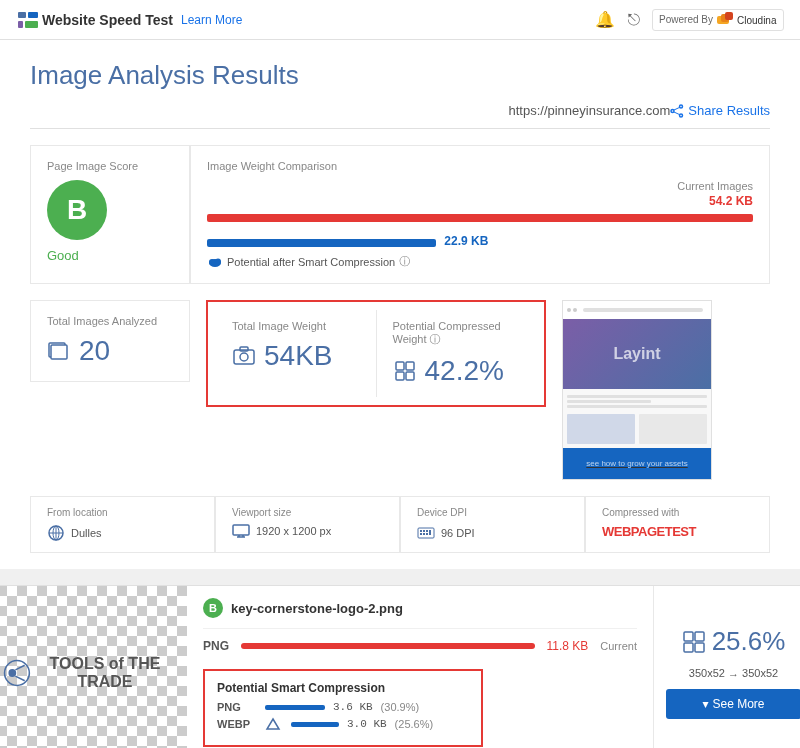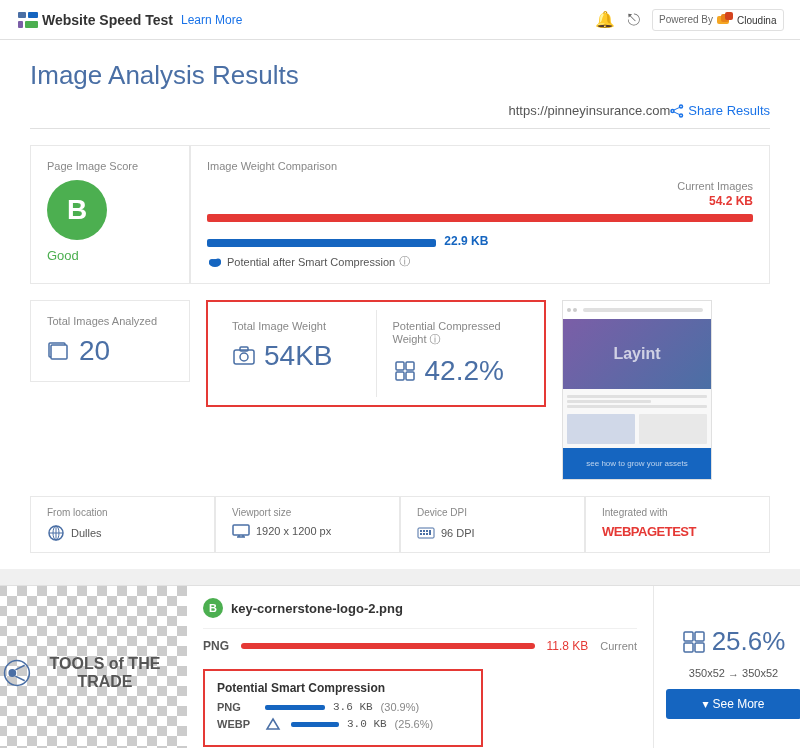--- a/index.html
+++ b/index.html
@@ -73,21 +73,21 @@
       border: 1px solid #e0e0e0;
       overflow: hidden; position: relative;
     }
     .thumb-inner { width: 100%; height: 100%; display: flex; flex-direction: column; }
     .thumb-header { height: 20px; background: #fff; display: flex; align-items: center; padding: 0 4px; gap: 2px; }
     .thumb-dot { width: 4px; height: 4px; border-radius: 50%; background: #ccc; }
     .thumb-hero { flex: 0 0 70px; background: linear-gradient(135deg, #7b5ea7, #4a6fa5); }
     .thumb-body { flex: 1; background: #f8f8f8; padding: 4px; }
     .thumb-line { height: 3px; background: #e0e0e0; border-radius: 1px; margin: 2px 0; }
     .thumb-line.short { width: 60%; }
-    .thumb-footer { height: 34px; background: #1565c0; }
+    .thumb-footer { height: 34px; background: #1565c0; text-decoration: underline; }
 
     
     .browser-row { display: flex; gap: 0; margin-bottom: 16px; }
     .browser-card { flex: 1; border: 1px solid #e8e8e8; padding: 10px 16px; background: #fff; }
     .browser-card-label { font-size: 10px; color: #888; margin-bottom: 6px; }
     .browser-card-value { display: flex; align-items: center; gap: 6px; font-size: 11px; color: #555; }
 
     
     .bottom-section { background: #f0f0f0; padding: 16px; margin: -20px -30px 0; }
     .image-card { background: #fff; border: 1px solid #e0e0e0; display: flex; min-height: 160px; }
@@ -329,21 +329,21 @@
           <rect x="9" y="6" width="2" height="2" fill="#4a6fa5"></rect>
           <rect x="3" y="9" width="2" height="2" fill="#4a6fa5"></rect>
           <rect x="6" y="9" width="2" height="2" fill="#4a6fa5"></rect>
           <rect x="9" y="9" width="2" height="2" fill="#4a6fa5"></rect>
           <rect x="12" y="6" width="2" height="5" fill="#4a6fa5"></rect>
         </svg>
         <span>96 DPI</span>
       </div>
     </div>
     <div class="browser-card">
-      <div class="browser-card-label">Integrated with</div>
+      <div class="browser-card-label">Compressed with</div>
       <div class="browser-card-value">
         <span class="webpagetest">WEBPAGETEST</span>
       </div>
     </div>
   </div>
 </div>
 
 <div class="bottom-section">
   <div class="image-card">
 

